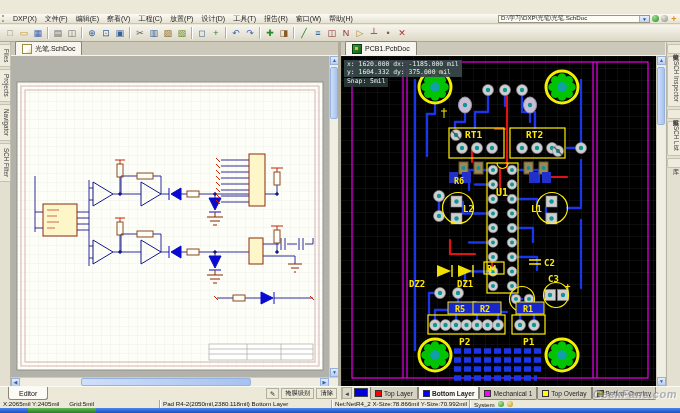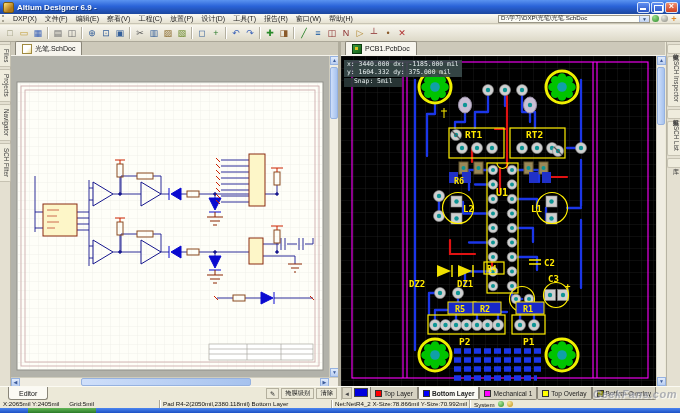--- a/index.html
+++ b/index.html
@@ -64,21 +64,21 @@
   .canvas-host{position:absolute;left:0;top:14px;overflow:hidden;}
   
   .vscroll{position:absolute;top:14px;width:9px;background:#f0ede2;border-left:1px solid #cfccbd;box-sizing:border-box;}
   .hscroll{position:absolute;left:0;height:9px;background:#f0ede2;border-top:1px solid #cfccbd;box-sizing:border-box;}
   .scroll-btn{position:absolute;width:9px;height:9px;background:linear-gradient(180deg,#e2ecfc,#b8cdf0);
     border:1px solid #96b2e0;box-sizing:border-box;color:#3c5c9c;font-size:5px;line-height:7px;text-align:center;}
   .scroll-thumb{position:absolute;background:linear-gradient(90deg,#cfdffa,#a6c2ee);border:1px solid #96b2e0;border-radius:2px;box-sizing:border-box;}
   
   .hud{position:absolute;left:3px;top:4px;font-family:"DejaVu Sans Mono",monospace;font-size:6.4px;color:#e8f0f0;line-height:7.5px;}
   .hud-box{background:rgba(56,74,74,.92);padding:1px 3px;}
-  .hud-snap{display:inline-block;background:rgba(42,56,56,.92);margin-top:1px;padding:0 10px 1px;}
+  .hud-snap{display:inline-block;background:rgba(42,56,56,.92);margin-top:1px;padding:0 3px 1px;}
   
   .bottom-bar{position:absolute;left:0;top:386px;width:680px;height:14px;background:#ece9d8;border-top:1px solid #fbfaf2;display:flex;box-sizing:border-box;}
   .bb-left{width:341px;display:flex;align-items:center;position:relative;}
   .editor-tab{margin-left:8px;height:12px;padding:0 10px;background:#fbfaf4;border:1px solid #898578;border-top:none;
     border-radius:0 0 3px 3px;font-size:7px;display:flex;align-items:center;color:#111;}
   .mask-group{margin-left:auto;display:flex;gap:2px;padding-right:4px;align-items:center;}
   .mg-btn{height:11px;font-size:6.3px;padding:0 3px;background:#ece9d8;border:1px solid #b4b09e;
     display:flex;align-items:center;color:#222;box-sizing:border-box;}
   .bb-right{flex:1;display:flex;align-items:flex-start;overflow:hidden;border-left:1px solid #b8b4a4;}
   .layer-nav{width:10px;height:12px;font-size:6px;line-height:12px;text-align:center;color:#444;background:#ddd9c8;border:1px solid #b4b09e;box-sizing:border-box;}
@@ -105,29 +105,20 @@
   .watermark{position:absolute;right:3px;top:388px;font-size:11px;font-weight:bold;font-style:italic;
     color:rgba(130,135,150,.60);text-shadow:1px 1px 1px rgba(255,255,255,.7);pointer-events:none;z-index:40;letter-spacing:.5px;}
   svg text{font-family:"DejaVu Sans Mono",monospace;}
   .silk{fill:#ffe800;font-weight:bold;}
 </style>
 </head>
 <body>
 
 <div class="app">
 
-  <div class="titlebar">
-    <span class="app-icon"></span>
-    <span class="title-text">Altium Designer 6.9 -</span>
-    <div class="win-btns">
-      <div class="wb min"></div>
-      <div class="wb max"></div>
-      <div class="wb close"></div>
-    </div>
-  </div>
 
   <div class="menubar">
     <span class="menu-grip"></span>
     <div class="menu-items">
         <div class="menu-item">DXP(X)</div>
         <div class="menu-item">文件(F)</div>
         <div class="menu-item">编辑(E)</div>
         <div class="menu-item">察看(V)</div>
         <div class="menu-item">工程(C)</div>
         <div class="menu-item">放置(P)</div>
@@ -492,21 +483,21 @@
 
         <g>
           <use href="#mh" x="94" y="31"></use>
             <use href="#mh" x="221" y="31"></use>
           <use href="#mh" x="94" y="299"></use>
             <use href="#mh" x="221" y="299"></use>
         </g>
       </svg>
       <div class="hud">
         <div class="hud-box">
-          <div>x:  3440.000    dx: -1185.000  mil</div>
+          <div>x:  1620.000    dx: -1185.000  mil</div>
           <div>y:  1604.332    dy:   375.000  mil</div>
         </div>
         <div class="hud-snap">Snap: 5mil</div>
       </div>
     </div>
     <div class="vscroll" style="right:0;height:330px;">
       <div class="scroll-btn" style="top:0;">▲</div>
       <div class="scroll-thumb" style="left:0;right:0;top:11px;height:58px;"></div>
       <div class="scroll-btn" style="bottom:0;">▼</div>
     </div>

